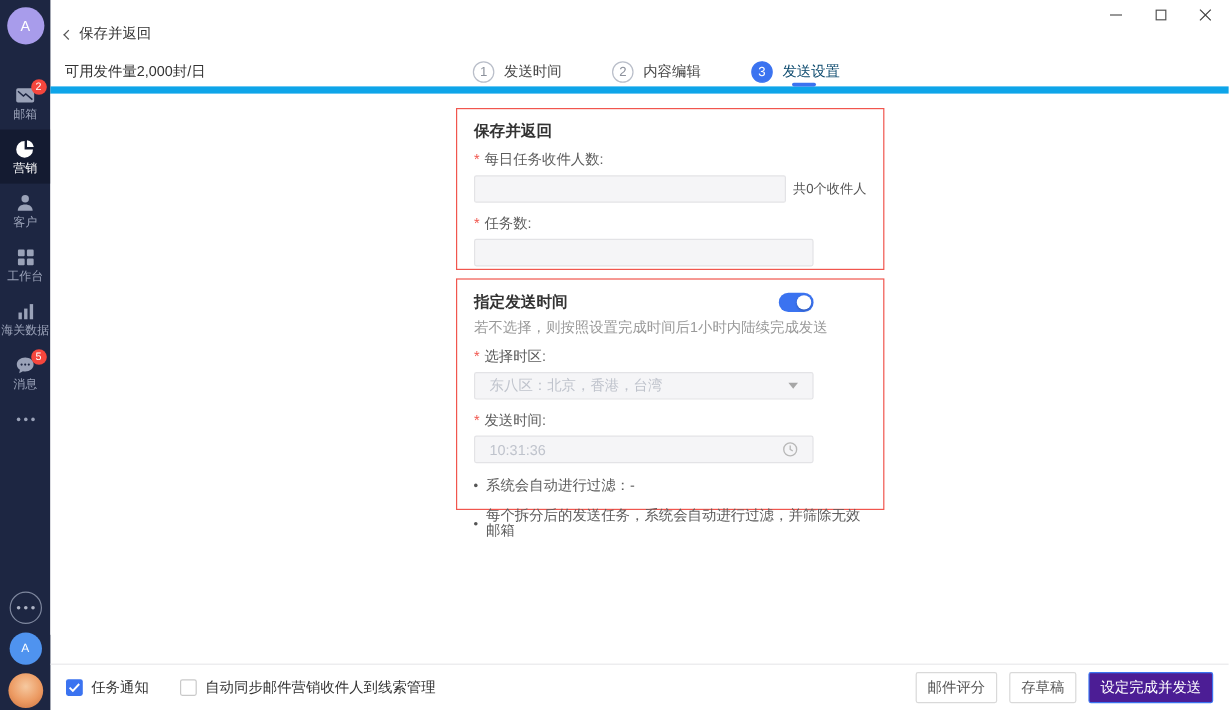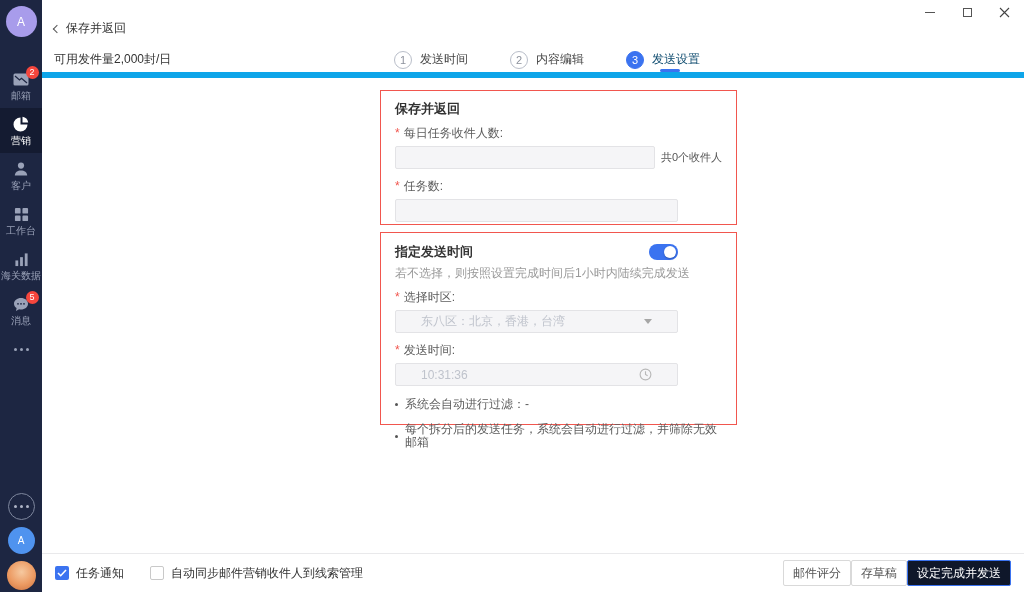--- a/index.html
+++ b/index.html
@@ -63,41 +63,41 @@
   .panel2 { margin-top:7px; height:193px; }
   .panel-title { font-size:13px; font-weight:700; color:#333; line-height:14px; }
   .field-label { font-size:12px; color:#5c5c5c; margin-top:11px; display:flex; align-items:center; line-height:13px; }
   .req { color:#f1564e; margin-right:4px; }
   .input { width:283px; height:23px; background:#f5f5f7; border:1px solid #e3e3e6; border-radius:2px; }
   input.input { margin-top:6px; padding:0 8px; font-size:12px; color:#333; outline:none; display:block; }
   .input-row { display:flex; align-items:center; gap:6px; margin-top:6px; }
   .input-row input.input { margin-top:0; }
   .suffix { font-size:11px; color:#555; white-space:nowrap; }
   .fake-input { margin-top:6px; display:flex; align-items:center; justify-content:space-between;
-                padding:0 25px; font-size:12px; color:#bfc3cc; cursor:pointer; }
+                padding:0 12px; font-size:12px; color:#bfc3cc; cursor:pointer; }
   .caret { width:0; height:0; border-left:4px solid transparent; border-right:4px solid transparent;
            border-top:5px solid #a6a6a6; }
   .title-row { display:flex; align-items:center; justify-content:space-between; width:283px; }
   .toggle { width:29px; height:16px; border-radius:8px; background:#3b73f0; position:relative; cursor:pointer; flex:none; }
   .toggle i { position:absolute; right:2px; top:2px; width:12px; height:12px; border-radius:50%; background:#fff;
               box-shadow:0 1px 2px rgba(0,0,0,.25); }
   .desc { font-size:12px; color:#999; margin-top:7px; line-height:13px; }
   .note { display:flex; align-items:center; gap:7px; font-size:12px; color:#5c5c5c; margin-top:12px; line-height:13px; }
   .bullet { width:3px; height:3px; border-radius:50%; background:#555; flex:none; }
 
   .footer { height:39px; flex:none; border-top:1px solid #e9e9eb; display:flex; align-items:center; padding:0 13px;margin-top:24px; }
   .cb-row { display:flex; align-items:center; gap:7px; font-size:12px; color:#333; cursor:pointer; margin-right:26px; }
   .checkbox { width:14px; height:14px; border-radius:2px; display:flex; align-items:center; justify-content:center; flex:none; }
   .checkbox.checked { background:#3b73f0; }
   .checkbox.unchecked { background:#fff; border:1px solid #c9c9c9; }
-  .footer-buttons { margin-left:auto; display:flex; }
+  .footer-buttons { margin-left:auto; display:flex; gap:10px; }
   .btn { height:26px; padding:0 9px; border-radius:2px; font-size:12px; display:flex; align-items:center;
          cursor:pointer; font-family:inherit; }
   .btn-default { background:#fff; border:1px solid #d9d9d9; color:#555; }
-  .btn-primary { background:#0f172a; border:1px solid #3b73f0; color:#fff; }
+  .btn-primary { background:#4c1d95; border:1px solid #3b73f0; color:#fff; }
 </style>
 </head>
 <body>
 
 <aside class="sidebar">
   <div class="sb-avatar">A</div>
   <nav class="sb-nav">
 
     <div class="sb-item">
       <span class="sb-icon">

